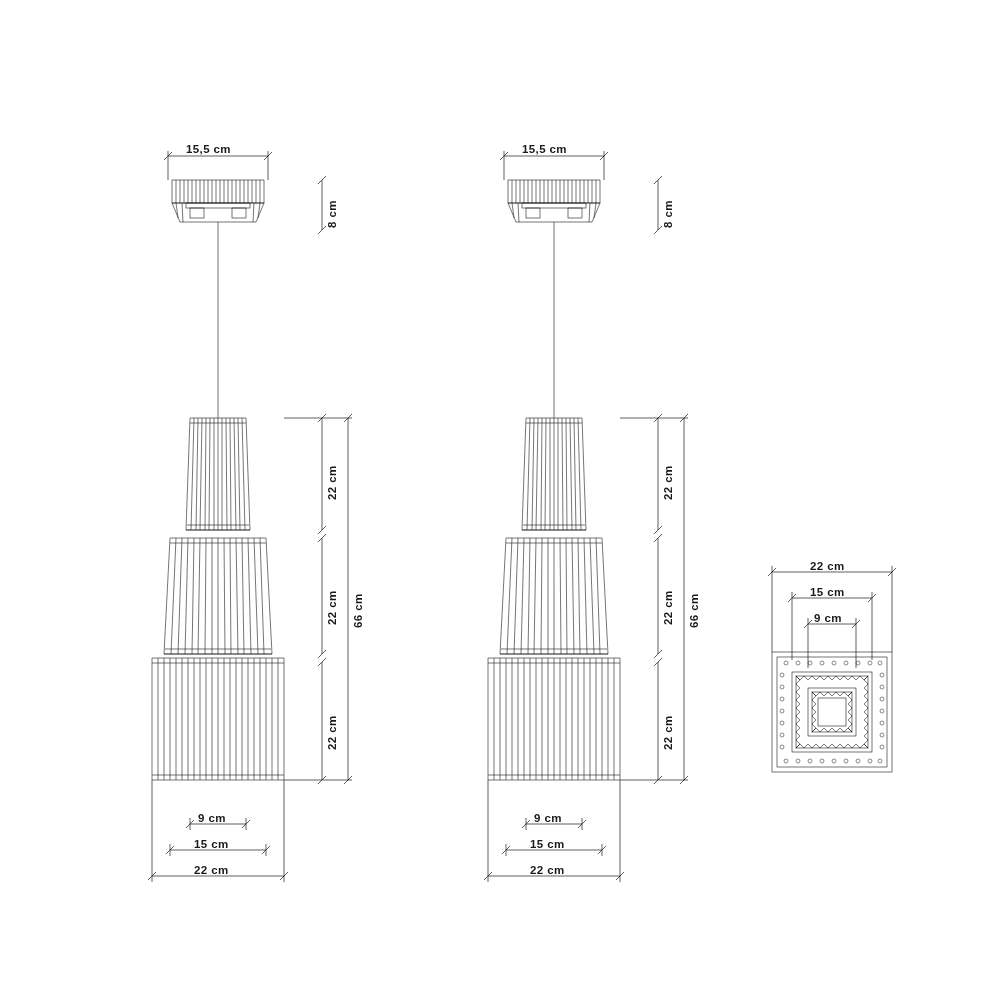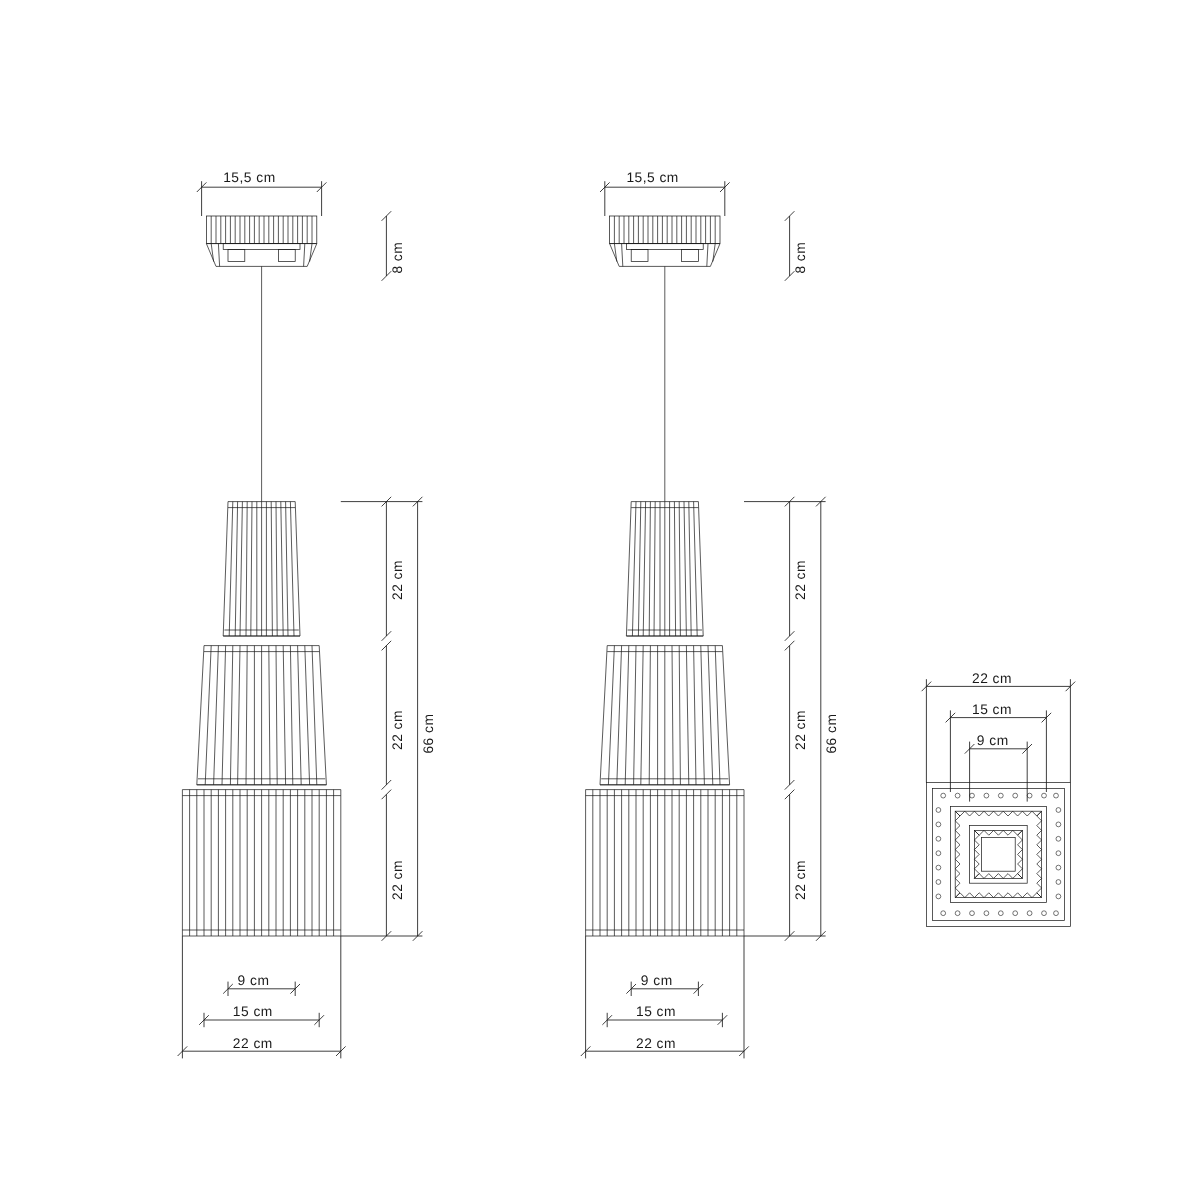--- a/index.html
+++ b/index.html
@@ -11,20 +11,21 @@
     width: 1000px;
     height: 1000px;
     font-family: "Liberation Sans", sans-serif;
     color: #1a1a1a;
     overflow: hidden;
   }
   #stage {
     position: relative;
     width: 833px;
     height: 1000px;
+    font-weight: bold;
   }
   svg.drawing {
     position: absolute;
     left: 0;
     top: 0;
     width: 1000px;
     height: 1000px;
   }
   .dimlabel {
     position: absolute;

